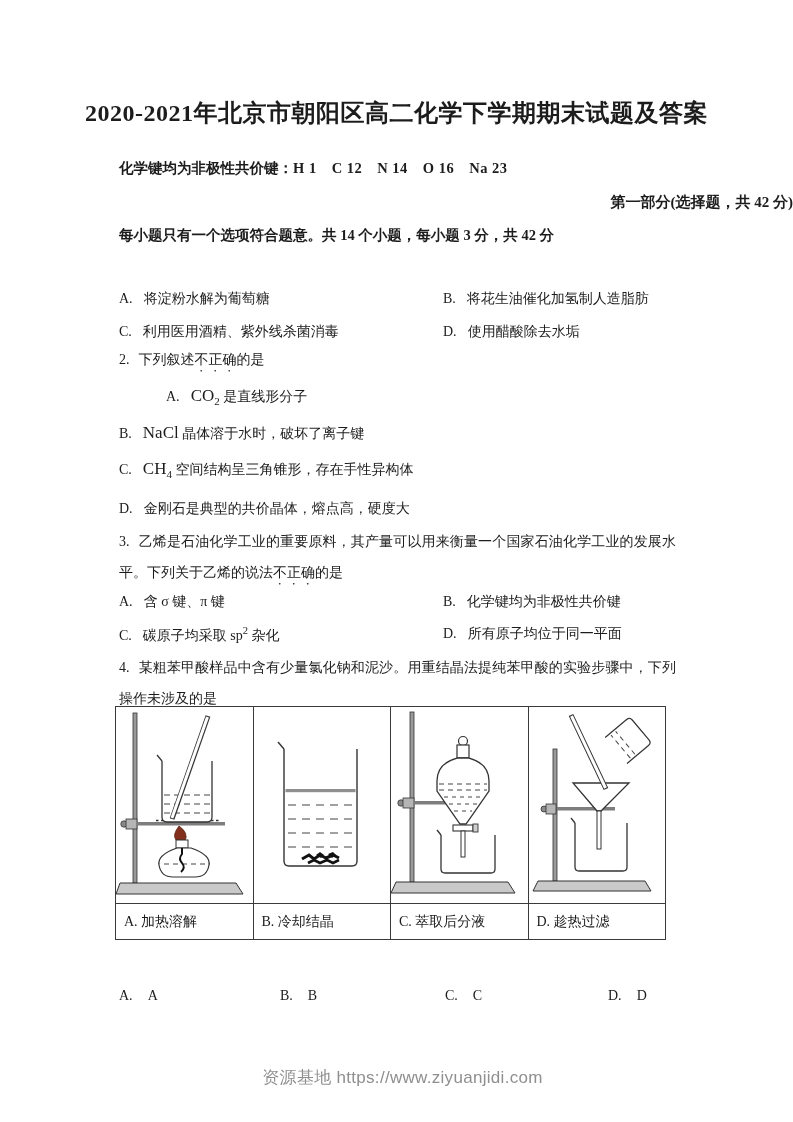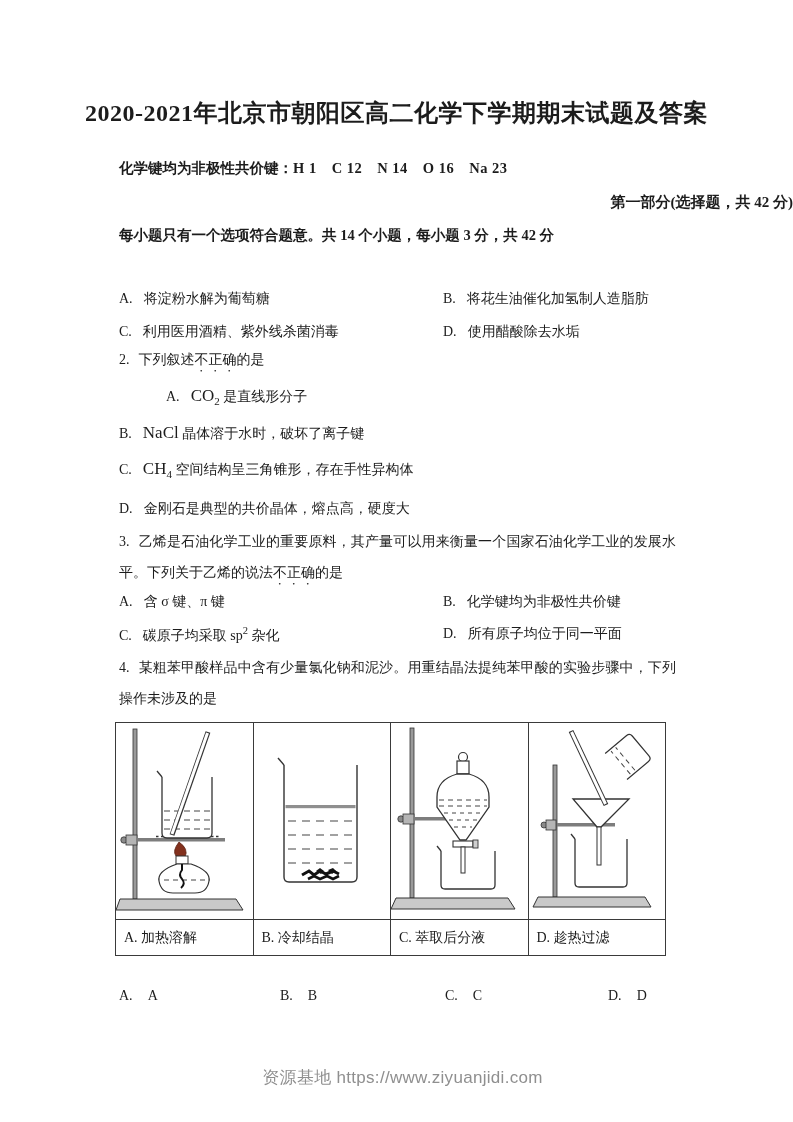--- a/index.html
+++ b/index.html
@@ -27,21 +27,21 @@
   .emph {
     -webkit-text-emphasis: filled dot #1c1c1c;
     -webkit-text-emphasis-position: under right;
     text-emphasis: filled dot #1c1c1c;
     text-emphasis-position: under right;
   }
   .formula { font-family:"Liberation Serif",serif; font-size:17px; }
   .formula-line sub { font-size:11px; }
   .sp-sup { font-size:10.5px; vertical-align:super; }
   table.apparatus {
-    position:absolute; top:722px; left:115px;
+    position:absolute; top:706px; left:115px;
     width:551px; border-collapse:collapse; table-layout:fixed;
     background:#fff;
   }
   table.apparatus td {
     border:1px solid #3a3a3a; text-align:center; vertical-align:middle;
     height:197px; padding:0;
   }
   table.apparatus tr.labels td {
     height:36px; text-align:left; padding:4px 0 4px 8px;
     font-size:14px; vertical-align:middle;

